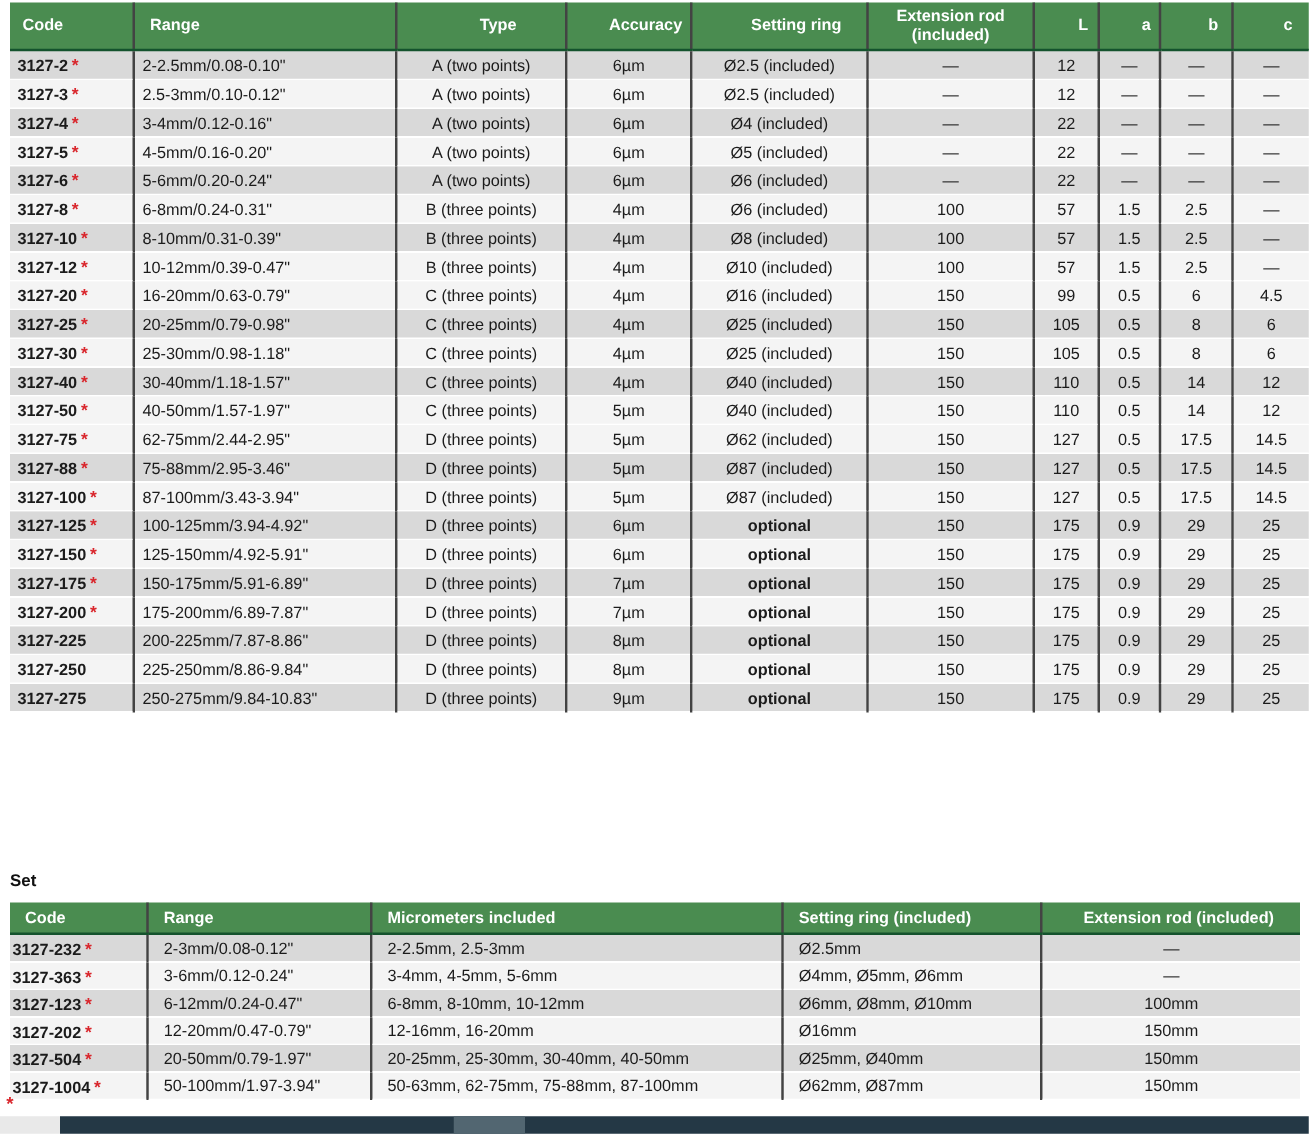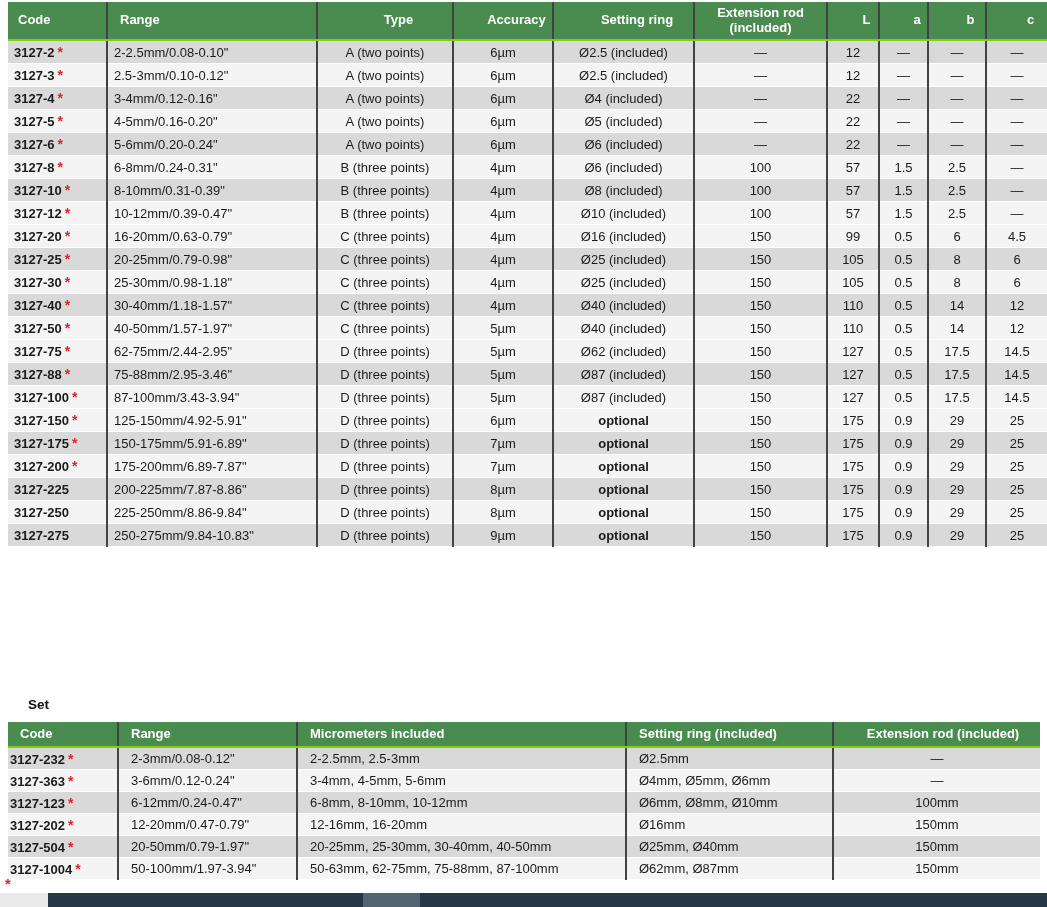--- a/index.html
+++ b/index.html
@@ -26,21 +26,21 @@
     padding:0;
   }
   td {
     vertical-align:middle;
     padding:0;
     white-space:nowrap;
     overflow:hidden;
   }
   th, td { border-right:2px solid #434343; }
   th:last-child, td:last-child { border-right:none; }
-  thead th { border-bottom:2px solid #84cc16; }
+  thead th { border-bottom:2px solid #14532d; }
   tbody td { border-bottom:1px solid #ffffff; }
   tr.dark td  { background:#d9d9d9; }
   tr.light td { background:#f4f4f4; }
 
   
   #main-table { left:8px; top:2px; width:1039px; }
   #main-table thead th { height:37px;padding-left:27px; }
   #main-table tbody td { height:22px; }
   #main-table .col-code { text-align:left; padding-left:6px; font-weight:bold; }
   #main-table th.col-code { padding-left:10px; }
@@ -64,21 +64,21 @@
   .star {
     color:#d9262c;
     font-weight:bold;
     font-size:14px;
     margin-left:3px;
   }
   td.bold { font-weight:bold; }
 
   .set-label {
     position:absolute; left:8px; top:697px;
-    font-weight:bold; font-size:13.5px; color:#111111;margin-left:20px;
+    font-weight:bold; font-size:13.5px; color:#111111;
   }
   .footnote-star {
     position:absolute; left:5px; top:875px;
     color:#d9262c; font-weight:bold; font-size:15px;
   }
   .bottom-strip { position:absolute; left:0; top:893px; width:1047px; height:14px; }
   .bottom-corner { position:absolute; left:0; top:0; width:48px; height:14px; background:#e9e9e9; }
   .bottom-track  { position:absolute; left:48px; top:0; width:999px; height:14px; background:#243845; }
   .bottom-thumb  { position:absolute; left:315px; top:0; width:57px; height:14px; background:#526671; }
 </style>
@@ -298,20 +298,32 @@
         <td class="col-range">87-100mm/3.43-3.94"</td>
         <td class="col-type">D (three points)</td>
         <td class="col-accuracy">5µm</td>
         <td class="col-setting_ring">Ø87 (included)</td>
         <td class="col-extension_rod">150</td>
         <td class="col-l">127</td>
         <td class="col-a">0.5</td>
         <td class="col-b">17.5</td>
         <td class="col-c">14.5</td>
       </tr>
+      <tr class="dark">
+        <td class="col-code"><span>3127-125</span><span class="star">*</span></td>
+        <td class="col-range">100-125mm/3.94-4.92"</td>
+        <td class="col-type">D (three points)</td>
+        <td class="col-accuracy">6µm</td>
+        <td class="col-setting_ring bold">optional</td>
+        <td class="col-extension_rod">150</td>
+        <td class="col-l">175</td>
+        <td class="col-a">0.9</td>
+        <td class="col-b">29</td>
+        <td class="col-c">25</td>
+      </tr>
       <tr class="light">
         <td class="col-code"><span>3127-150</span><span class="star">*</span></td>
         <td class="col-range">125-150mm/4.92-5.91"</td>
         <td class="col-type">D (three points)</td>
         <td class="col-accuracy">6µm</td>
         <td class="col-setting_ring bold">optional</td>
         <td class="col-extension_rod">150</td>
         <td class="col-l">175</td>
         <td class="col-a">0.9</td>
         <td class="col-b">29</td>

